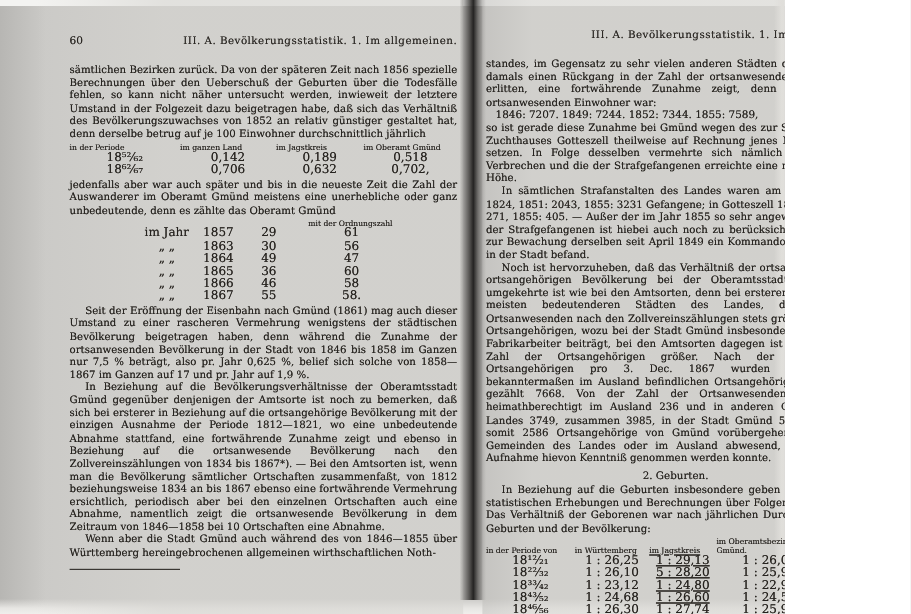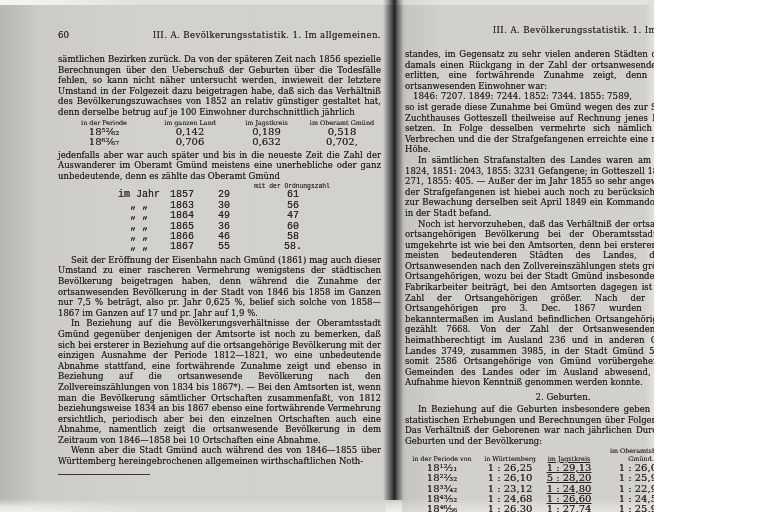--- a/index.html
+++ b/index.html
@@ -44,25 +44,25 @@
     text-shadow:0 0 .55px rgba(38,34,30,.72);}
   .sechead{margin:4px 0 2px 0;text-align:center;font-size:8.6px;
     text-shadow:0 0 .5px rgba(38,34,30,.7);}
   
   .dtable{margin:2px 0 2px 0;}
   .trow{display:flex;line-height:10.4px;font-size:10px;
     text-shadow:0 0 .5px rgba(38,34,30,.7);}
   .trow .c{text-align:center;}
   .thead{font-size:6.4px;line-height:7.2px;text-shadow:0 0 .4px rgba(38,34,30,.6);
     display:flex;align-items:flex-end;}
-  .thead .c{text-align:center;}
+  .thead .c{text-align:left;}
   
   .t1c0{width:92px;} .t1c1{width:80px;} .t1c2{width:73px;} .t1c3{width:78px;}
   
-  .t2{margin:2px 0 2px 58px;font-family:Liberation Mono, monospace;}
+  .t2{margin:2px 0 2px 58px;}
   .t2 .ozhead{font-size:6.3px;line-height:7px;margin-left:128px;text-align:center;width:96px;
     text-shadow:0 0 .4px rgba(38,34,30,.6);}
   .t2c0{width:46px;text-align:left;} .t2c1{width:40px;} .t2c2{width:44px;} .t2c3{width:94px;}
   
   .t3c0{width:74px;} .t3c1{width:62px;} .t3c2{width:56px;text-decoration:underline;} .t3c3{width:88px;} .t3c4{width:30px;}
   
   .footrule{width:92px;border:0;border-top:1px solid #3a3733;margin:7px 0 3px 0;}
   .footnote{margin:0;font-size:8px;line-height:10px;text-align:justify;text-indent:13px;
     text-shadow:0 0 .5px rgba(38,34,30,.65);}
 </style>

